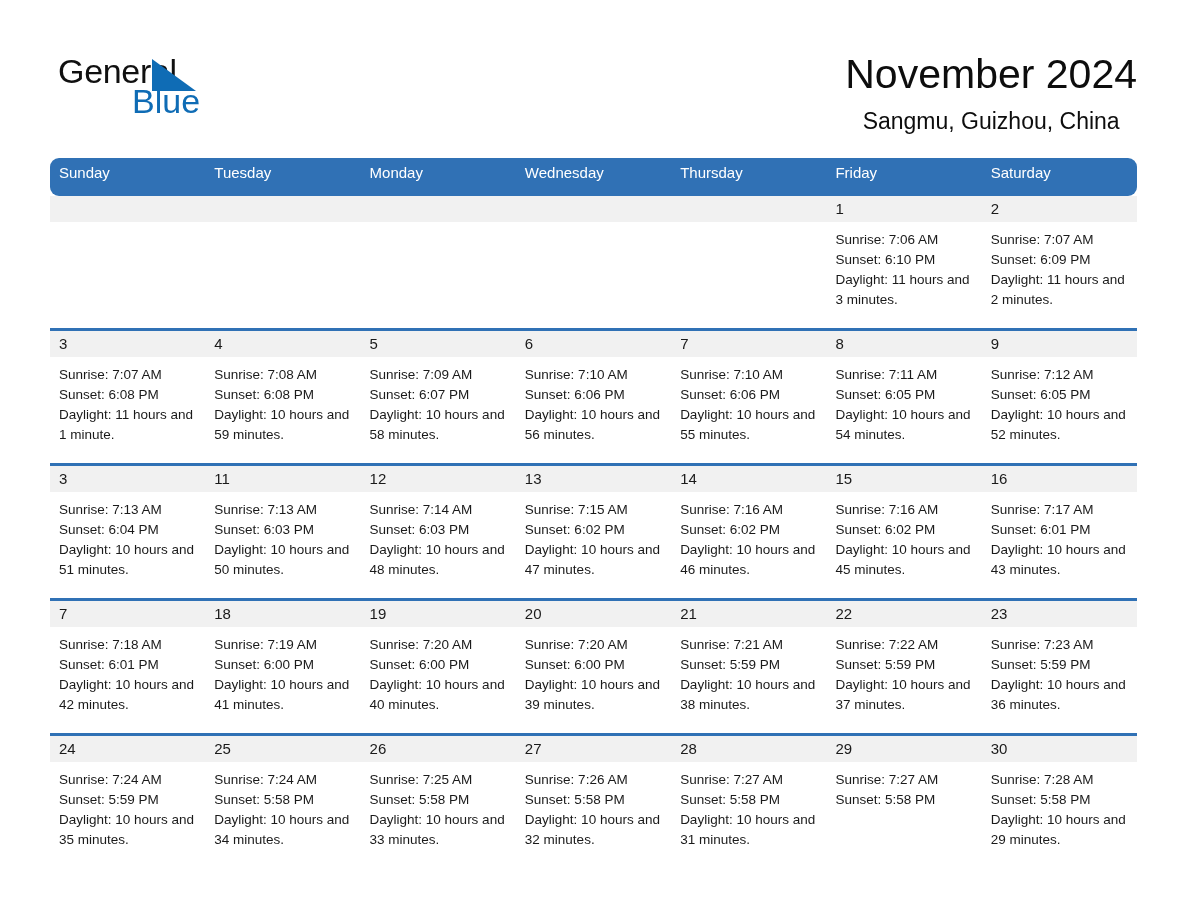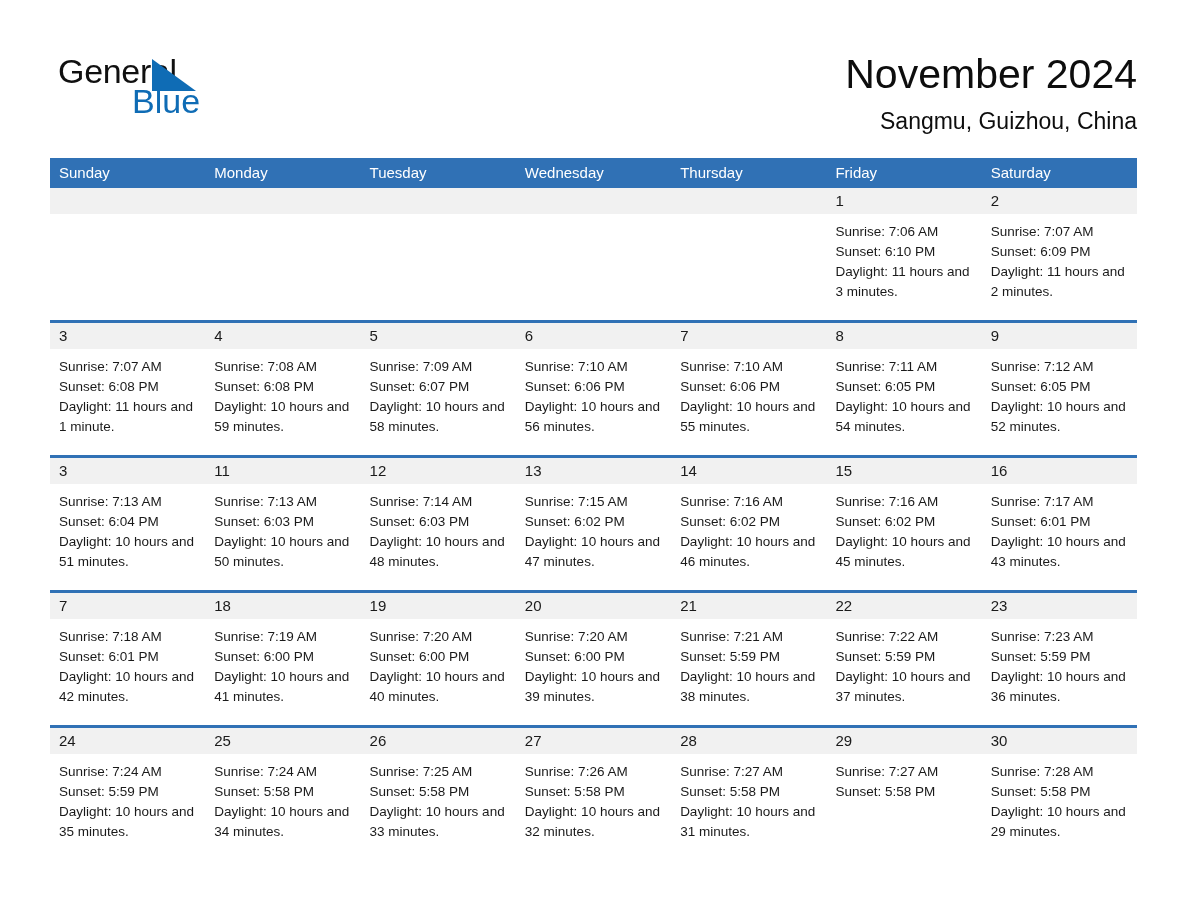--- a/index.html
+++ b/index.html
@@ -62,21 +62,21 @@
     font-size: 34px;
     color: #0f6cb5;
     font-family: Liberation Sans, sans-serif;
     line-height: 38px;
   }
 
   .title-block {
     position: absolute;
     right: 51px;
     top: 48px;
-    text-align: right;
+    text-align: center;
   }
   .month-title {
     font-size: 41px;
     font-weight: normal;
     color: #0d0d0d;
     line-height: 52px;
     letter-spacing: 0px;
     white-space: nowrap;
   }
   .location-title {
@@ -92,21 +92,22 @@
   .calendar {
     position: absolute;
     left: 50px;
     top: 158px;
     width: 1087px;
   }
   .weekdays {
     display: flex;
     width: 100%;
     background: #3071b5;
-    height: 30px;
+    height: 38px;
+    border-radius: 9px;
   }
   .weekday {
     flex: 1 1 0;
     color: #ffffff;
     font-size: 15px;
     line-height: 30px;
     padding-left: 9px;
     box-sizing: border-box;
     white-space: nowrap;
   }
@@ -168,22 +169,22 @@
     <div class="title-block">
       <div class="month-title">November 2024</div>
       <div class="location-title">Sangmu, Guizhou, China</div>
     </div>
 
   </div>
 
   <div class="calendar">
     <div class="weekdays">
       <div class="weekday">Sunday</div>
+      <div class="weekday">Tuesday</div>
       <div class="weekday">Monday</div>
-      <div class="weekday">Tuesday</div>
       <div class="weekday">Wednesday</div>
       <div class="weekday">Thursday</div>
       <div class="weekday">Friday</div>
       <div class="weekday">Saturday</div>
     </div>
     <div id="weeks-container">
         <div class="week">
           <div class="daycell empty">
             <div class="daynum-band"></div>
           </div>

